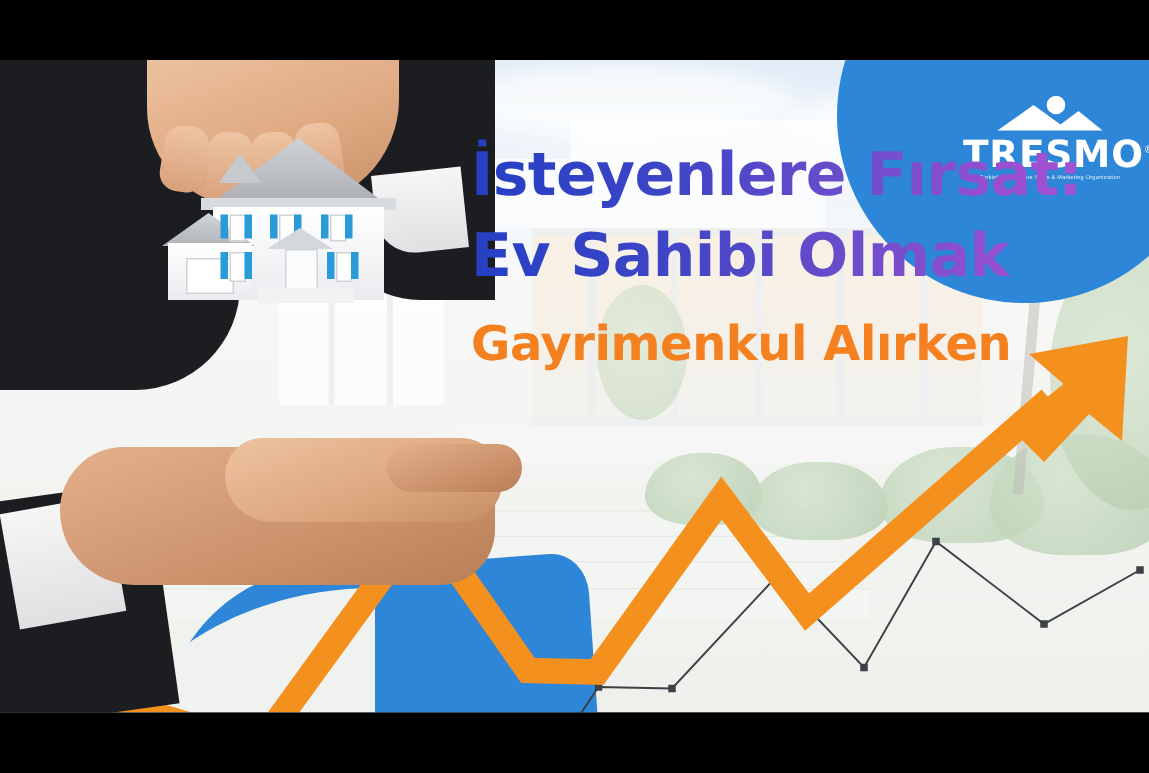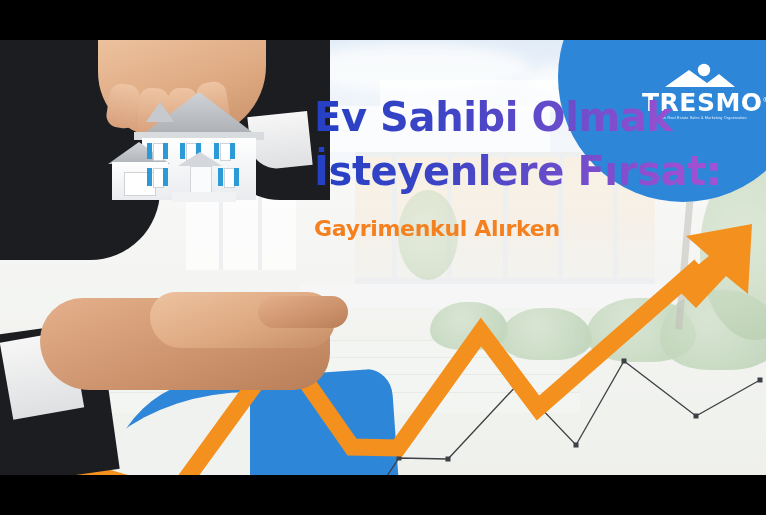--- a/index.html
+++ b/index.html
@@ -194,21 +194,21 @@
   }
 
   
   .subtitle {
     position: absolute;
     left: 314px;
     top: 168px;
     width: 440px;
     font-family: "DejaVu Sans", sans-serif;
     font-weight: bold;
-    font-size: 22px;
+    font-size: 32px;
     line-height: 42px;
     letter-spacing: -0.3px;
     color: #F4801F;
     white-space: nowrap;
   }
 
   
   .chart-layer {
     position: absolute;
     left: 0; top: 0;
@@ -406,22 +406,22 @@
         <circle cx="41" cy="8" r="6.2" fill="#ffffff"></circle>
         <path d="M2 25 L26 8 L44 21 L56 12 L72 25 Z" fill="#ffffff"></path>
       </svg>
       <div class="logo-word">
         <span>TRESMO</span><span class="logo-reg">®</span>
       </div>
       <div class="logo-tag">Turkish Real Estate Sales &amp; Marketing Organization</div>
     </div>
 
     <div class="headline">
+      <span class="grad-line">İsteyenlere Fırsat:</span>
       <span class="grad-line">Ev Sahibi Olmak</span>
-      <span class="grad-line">İsteyenlere Fırsat:</span>
     </div>
 
     <div class="subtitle">
       <span style="display:block">Gayrimenkul Alırken</span>
     </div>
 
   </div>
 
   <div class="band band-top"></div>
   <div class="band band-bottom"></div>

